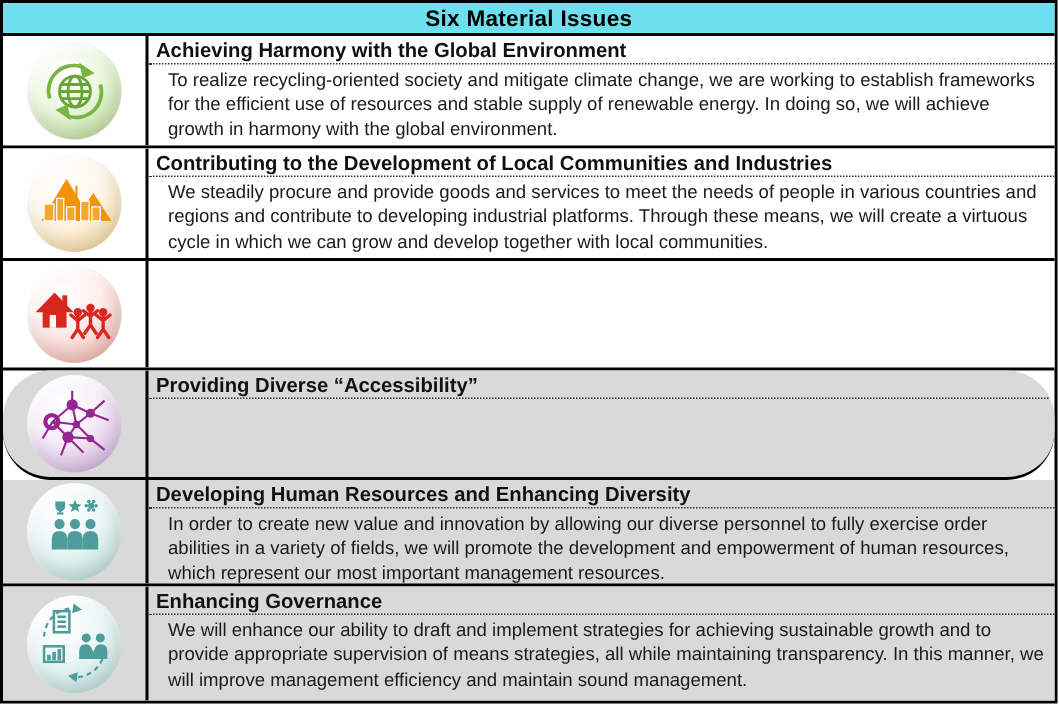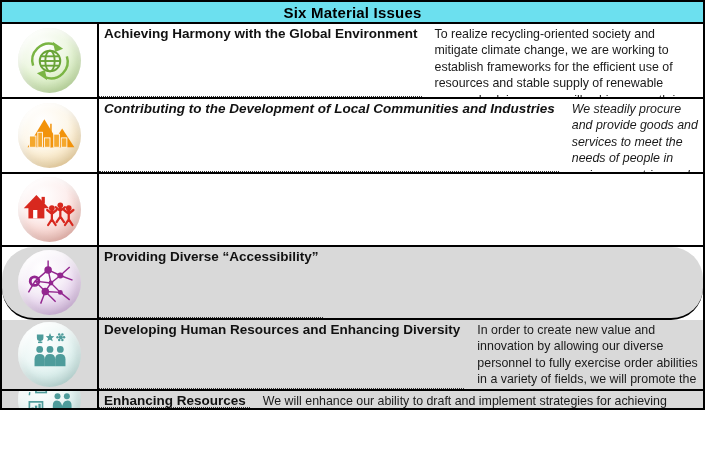--- a/index.html
+++ b/index.html
@@ -1,47 +1,47 @@
 <!DOCTYPE html>
 <html><head>
 <meta charset="utf-8">
 <style>
   * { margin:0; padding:0; box-sizing:border-box; }
   html,body { width:706px; height:473px; background:#fff; font-family:"Liberation Sans","DejaVu Sans",sans-serif; }
   .table {
-    position:absolute; left:0; top:0; width:705px; height:410px;
+    position:absolute; left:0; top:0; width:705px; height:469px;
     border:2px solid #000; background:#fff;
     display:flex; flex-direction:column;
   }
   .header {
     height:22px; flex:0 0 22px; background:#6CE0EF; border-bottom:2px solid #000;
     display:flex; align-items:center; justify-content:center;
     font-size:15px; font-weight:bold; color:#000; letter-spacing:0.2px;
   }
   .row { display:flex; border-bottom:2px solid #000; background:#fff; overflow:hidden; }
   .row:last-child { border-bottom:none; }
   .row.shaded { background:#D9D9D9; }
-  .r1{flex:0 0 75px;} .r2{flex:0 0 75px;font-style:italic;} .r3{flex:0 0 73px;}
+  .r1{flex:0 0 75px;} .r2{flex:0 0 75px;} .r3{flex:0 0 73px;}
   .r4{flex:0 0 73px;border-radius:32px;} .r5{flex:0 0 71px;} .r6{flex:1 1 auto;}
   .icon-cell {
     flex:0 0 97px; border-right:2px solid #000;
     display:flex; align-items:center; justify-content:center;
   }
   .sphere {
     width:63px; height:65px; border-radius:50%;
     display:flex; align-items:center; justify-content:center;
     box-shadow: inset -3px -6px 10px rgba(0,0,0,0.10), inset 2px 4px 6px rgba(255,255,255,0.85);
   }
   .sphere svg { width:60px; height:62px; }
   .sphere-green  { background: radial-gradient(circle at 38% 28%, #ffffff 0%, #eef7e3 40%, #cfe8b4 72%, #a4d07d 100%); }
   .sphere-orange { background: radial-gradient(circle at 38% 28%, #ffffff 0%, #fdf7ea 42%, #f8e3ba 72%, #eeb96a 100%); }
   .sphere-red    { background: radial-gradient(circle at 38% 28%, #ffffff 0%, #fdefee 40%, #f5c9c2 72%, #e48d80 100%); }
   .sphere-purple { background: radial-gradient(circle at 38% 28%, #ffffff 0%, #f6eff8 40%, #e0c8e8 72%, #ba8ecb 100%); }
   .sphere-teal   { background: radial-gradient(circle at 38% 28%, #ffffff 0%, #edf7f6 40%, #cfe9e6 72%, #97cdc9 100%); }
-  .text-cell { flex:1 1 auto; display:flex; flex-direction:row; min-width:0; }
+  .text-cell { flex:1 1 auto; display:flex; flex-direction:column; min-width:0; }
   .row-title {
     flex:0 0 auto; font-size:13.5px; font-weight:bold; color:#111;
     padding:2px 4px 1px 5px; line-height:15px;
     border-bottom:1px dotted #333;
   }
   .row-body {
     flex:1 1 auto; font-size:12.4px; color:#1a1a1a; line-height:16.4px;
     padding:2px 4px 1px 13px;
   }
 </style>
@@ -224,18 +224,18 @@
             <path d="M53 38 A 21 21 0 0 1 33 57"></path>
           </g>
           <g fill="#4E9C9B">
             <polygon points="31,4.5 37,9 30,11.5"></polygon>
             <polygon points="33,60.5 27,56 34,53.5"></polygon>
           </g>
         </svg>
       </div>
     </div>
     <div class="text-cell">
-      <div class="row-title">Enhancing Resources</div>
+      <div class="row-title">Enhancing Governance</div>
       <div class="row-body">We will enhance our ability to draft and implement strategies for achieving sustainable growth and to provide appropriate supervision of means strategies, all while maintaining transparency. In this manner, we will improve management efficiency and maintain sound management.</div>
     </div>
   </div>
 
 </div>
 
 </body></html>

